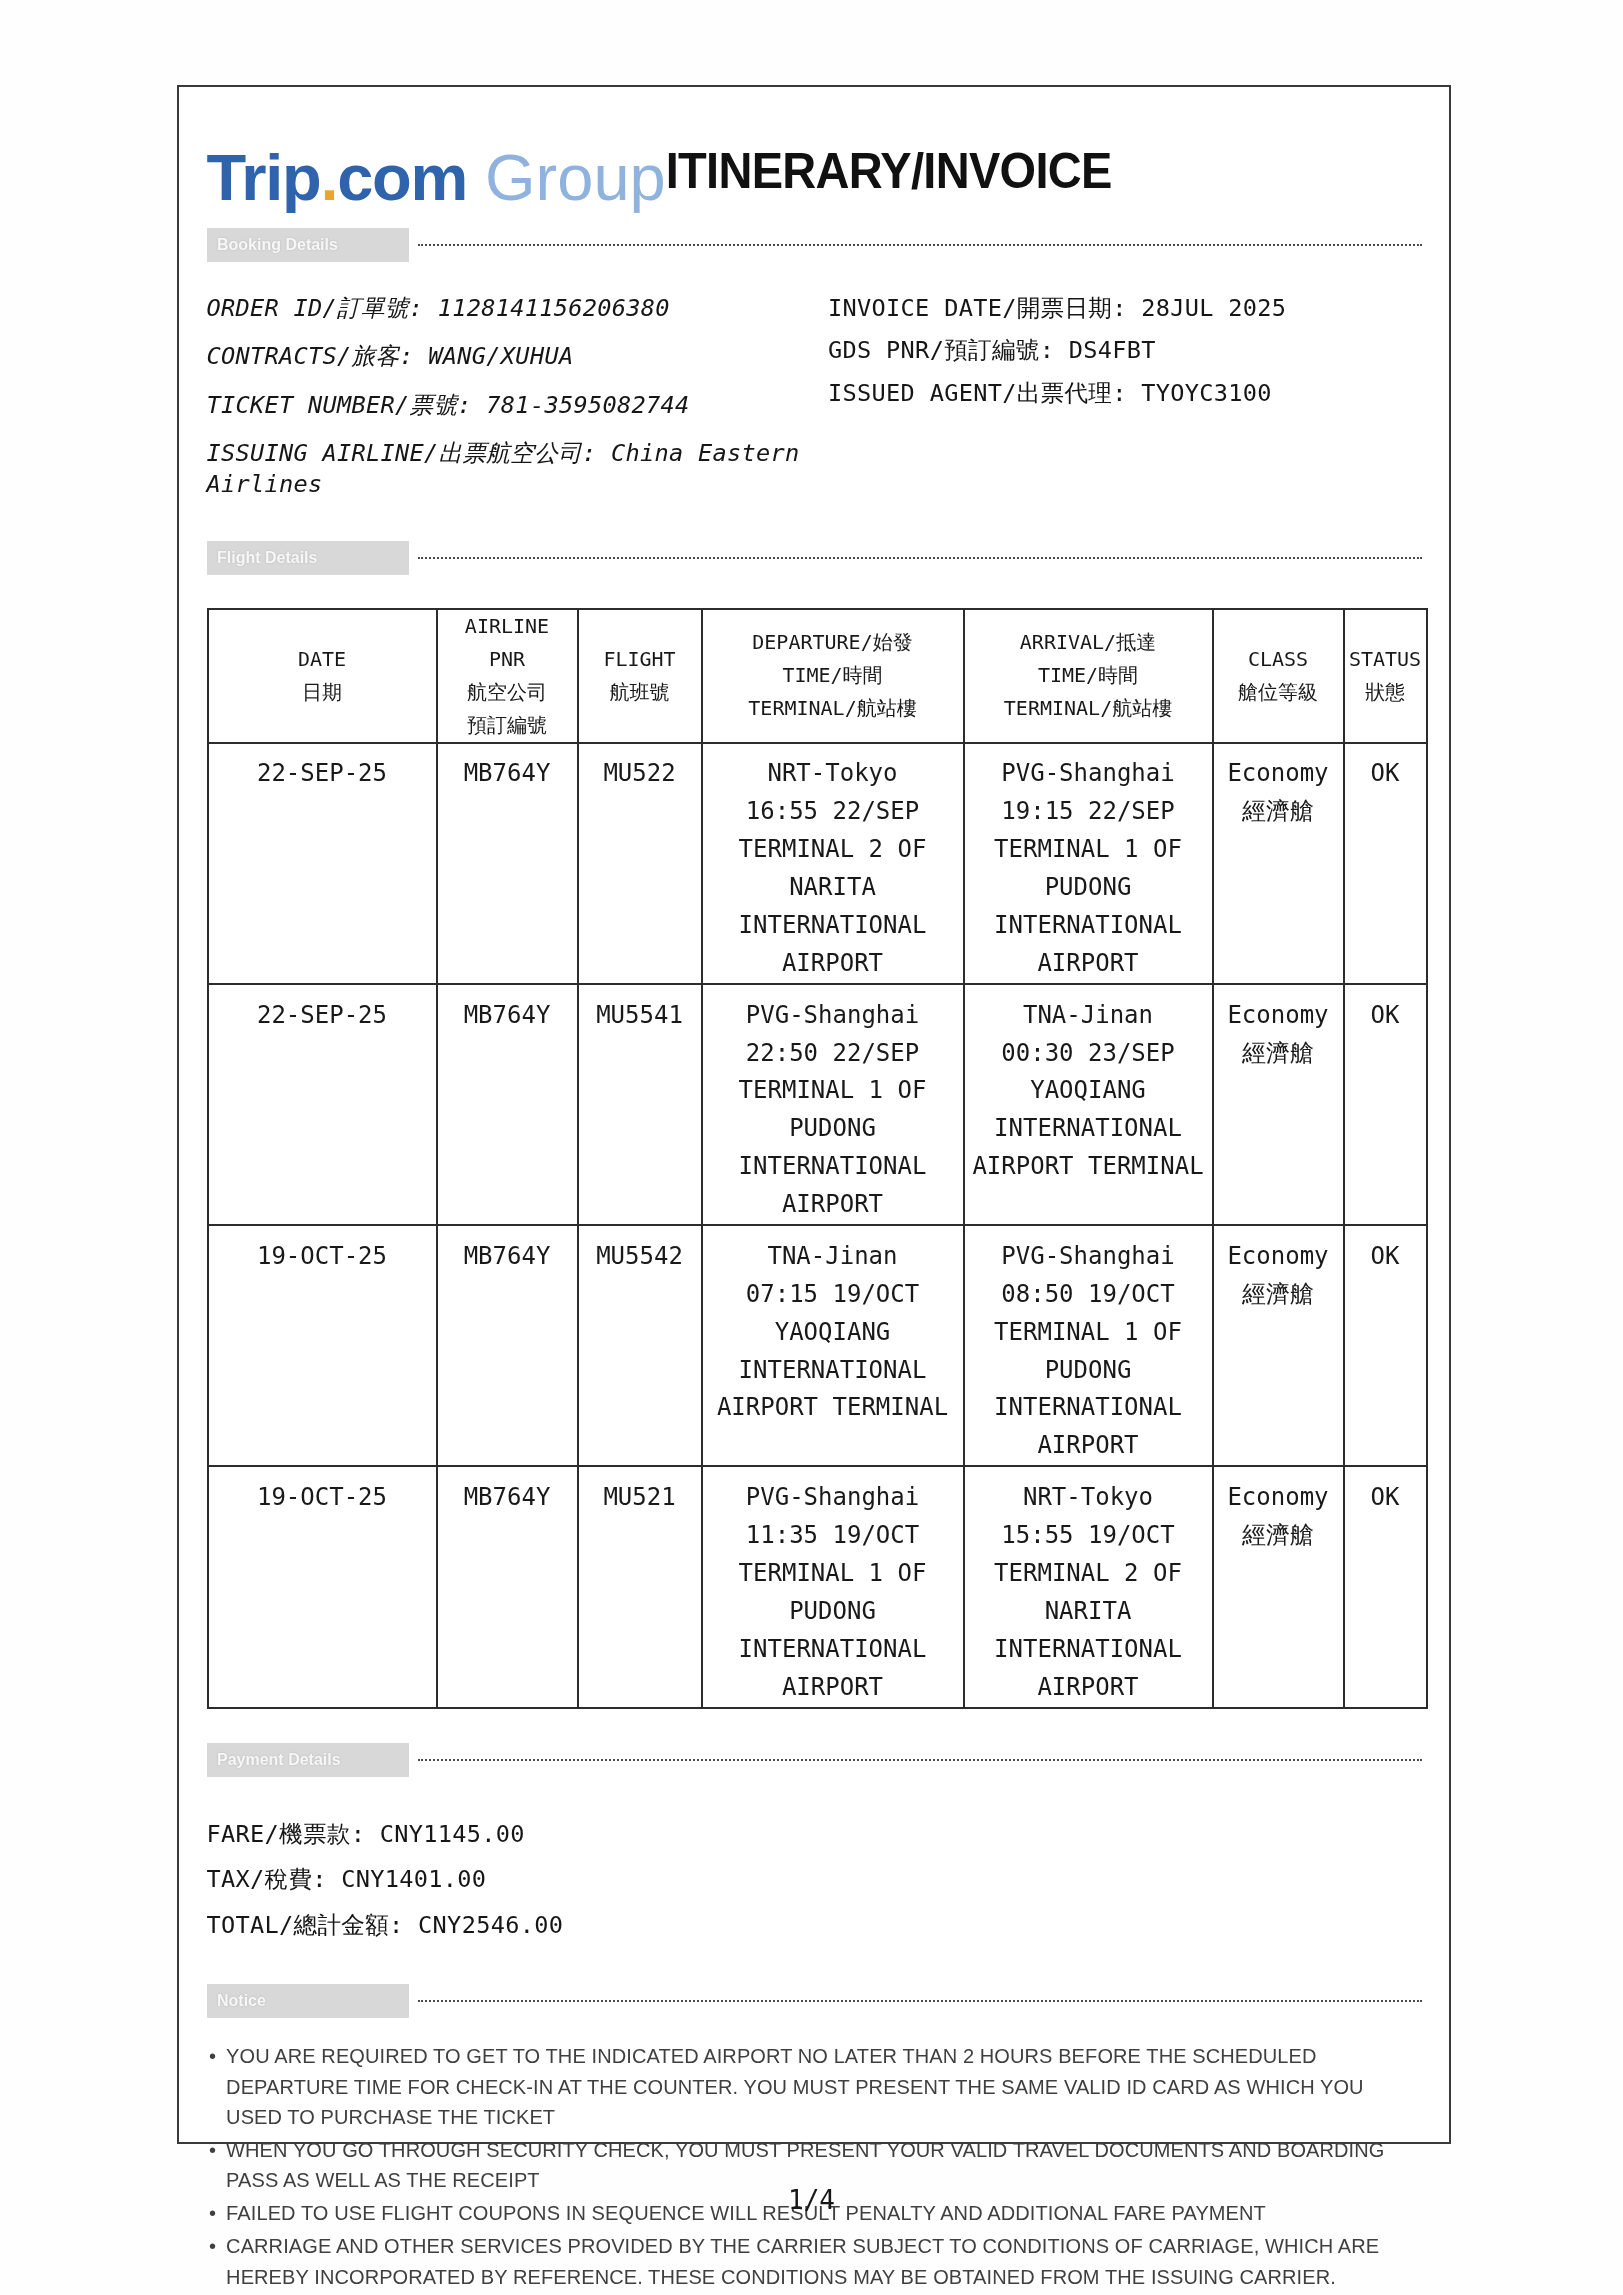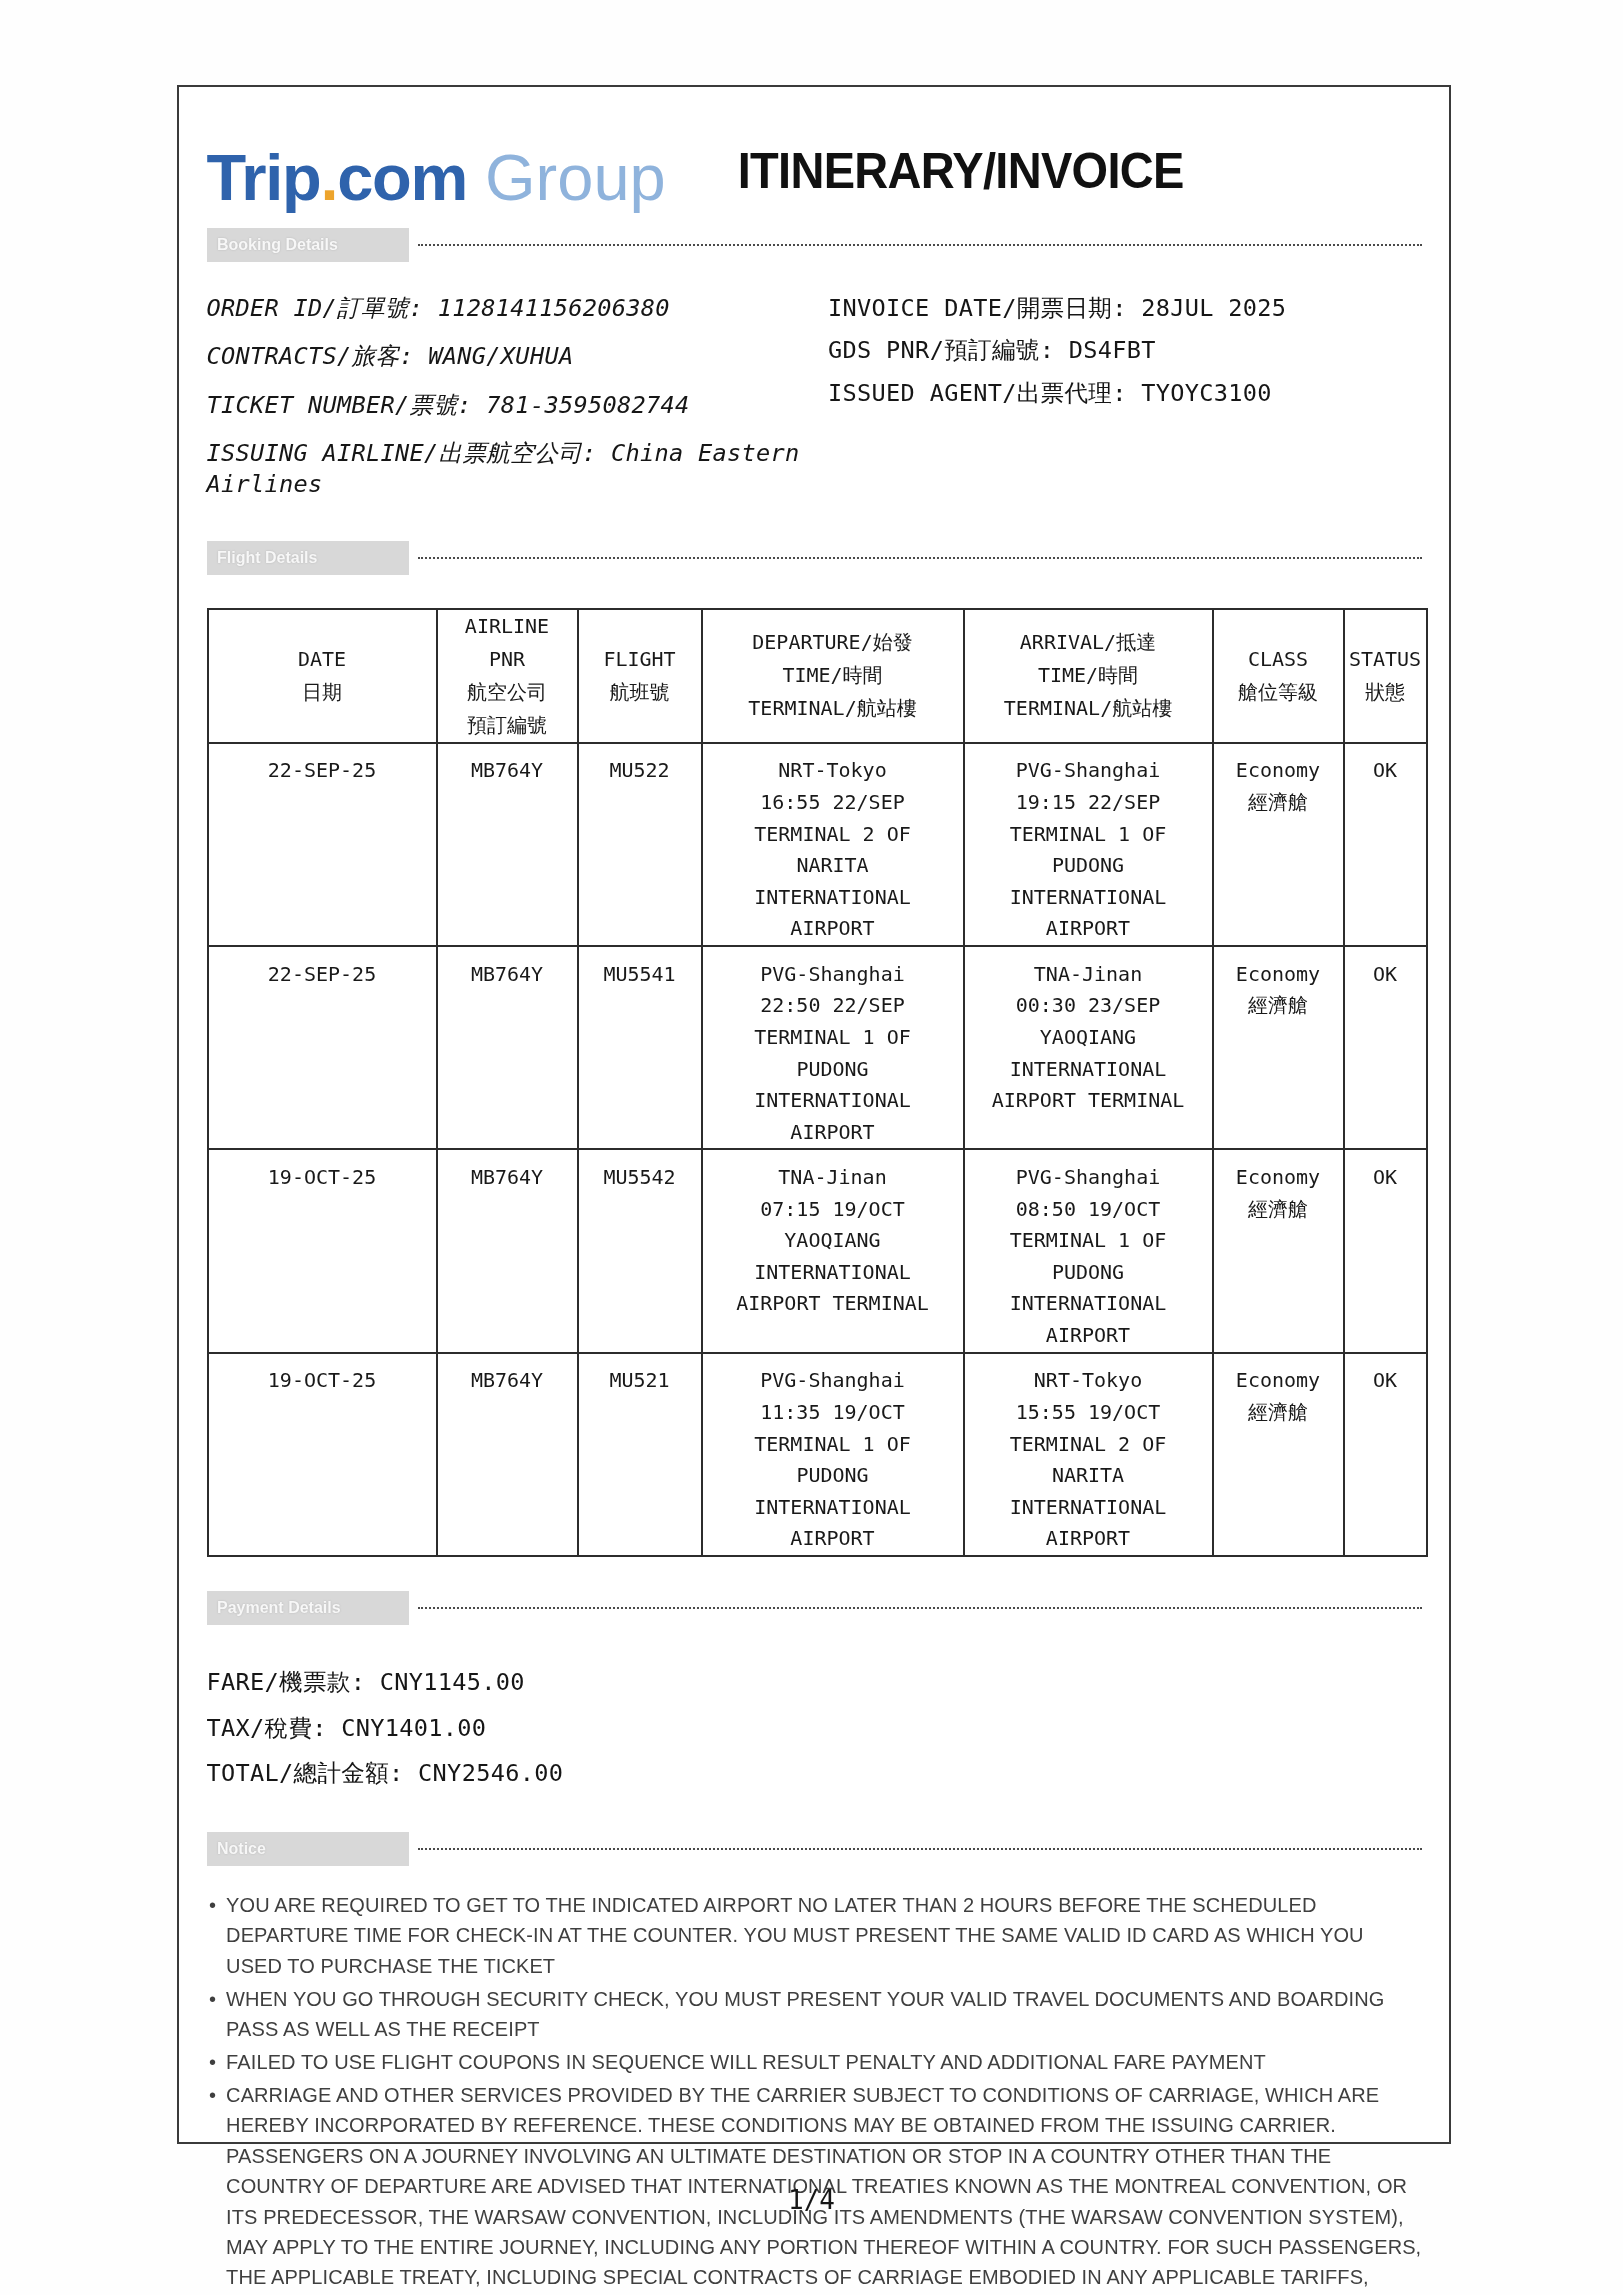--- a/index.html
+++ b/index.html
@@ -5,21 +5,21 @@
   * { margin:0; padding:0; box-sizing:border-box; }
   html,body { width:1623px; height:2295px; background:#ffffff; overflow:hidden;
               font-family:"DejaVu Sans Mono", monospace; color:#1d1d1d; }
   .page { position:relative; width:1623px; height:2295px; background:#fefefe; }
 
   
   .sheet { position:absolute; left:177px; top:85px; width:1274px; height:2059px;
            border:2px solid #3a3a3a; background:#fff; padding:0 27.5px; }
 
   
-  .hdr { display:flex; align-items:flex-end; gap:72px; margin-top:31px; height:92px; }
+  .hdr { display:flex; align-items:flex-end; margin-top:31px; height:92px; }
   .logo { white-space:nowrap; font-family:"Liberation Sans", sans-serif; font-size:65px;
           letter-spacing:-1.3px; line-height:1; }
   .logo .b { font-weight:bold; color:#2f63ac; }
   .logo .dot { font-weight:bold; color:#eda42c; }
   .logo .lt { font-weight:300; color:#8fb3dc; letter-spacing:0; }
   .doc-title { font-family:"Liberation Sans", sans-serif; font-weight:bold; font-size:47px;
                letter-spacing:-0.7px; color:#111; padding-bottom:9.2px; white-space:nowrap;
                transform:scaleY(1.08); transform-origin:bottom; }
 
   
@@ -41,21 +41,21 @@
   .kv { font-size:23.6px; letter-spacing:0.3px; line-height:1.32; color:#161616; }
   .bk-left  .kv { margin-bottom:17px; }
   .bk-right .kv { margin-bottom:11px; }
 
   
   table.flights { border-collapse:collapse; margin-top:33px; width:1219px; table-layout:fixed; }
   table.flights th, table.flights td { border:2px solid #2c2c2c; text-align:center;
         font-weight:normal; white-space:pre-line; overflow:hidden; }
   table.flights th { height:134px; font-size:20px; line-height:1.65; vertical-align:middle;
         color:#191919; }
-  table.flights td { height:173px; font-size:20px; line-height:1.58; vertical-align:top;
+  table.flights td { height:173px; font-size:24px; line-height:1.58; vertical-align:top;
         padding-top:11.8px; color:#191919; }
   .c-date{width:229px}.c-pnr{width:141px}.c-flt{width:124px}.c-dep{width:262px}
   .c-arr{width:249px}.c-cls{width:131px}.c-sta{width:83px}
 
   
   .payment { margin-top:42px; }
   .payment .kv { margin-bottom:14.4px; }
 
   
   .notice { margin-top:23.6px; font-family:"Liberation Sans", sans-serif; color:#3f3f3f;

